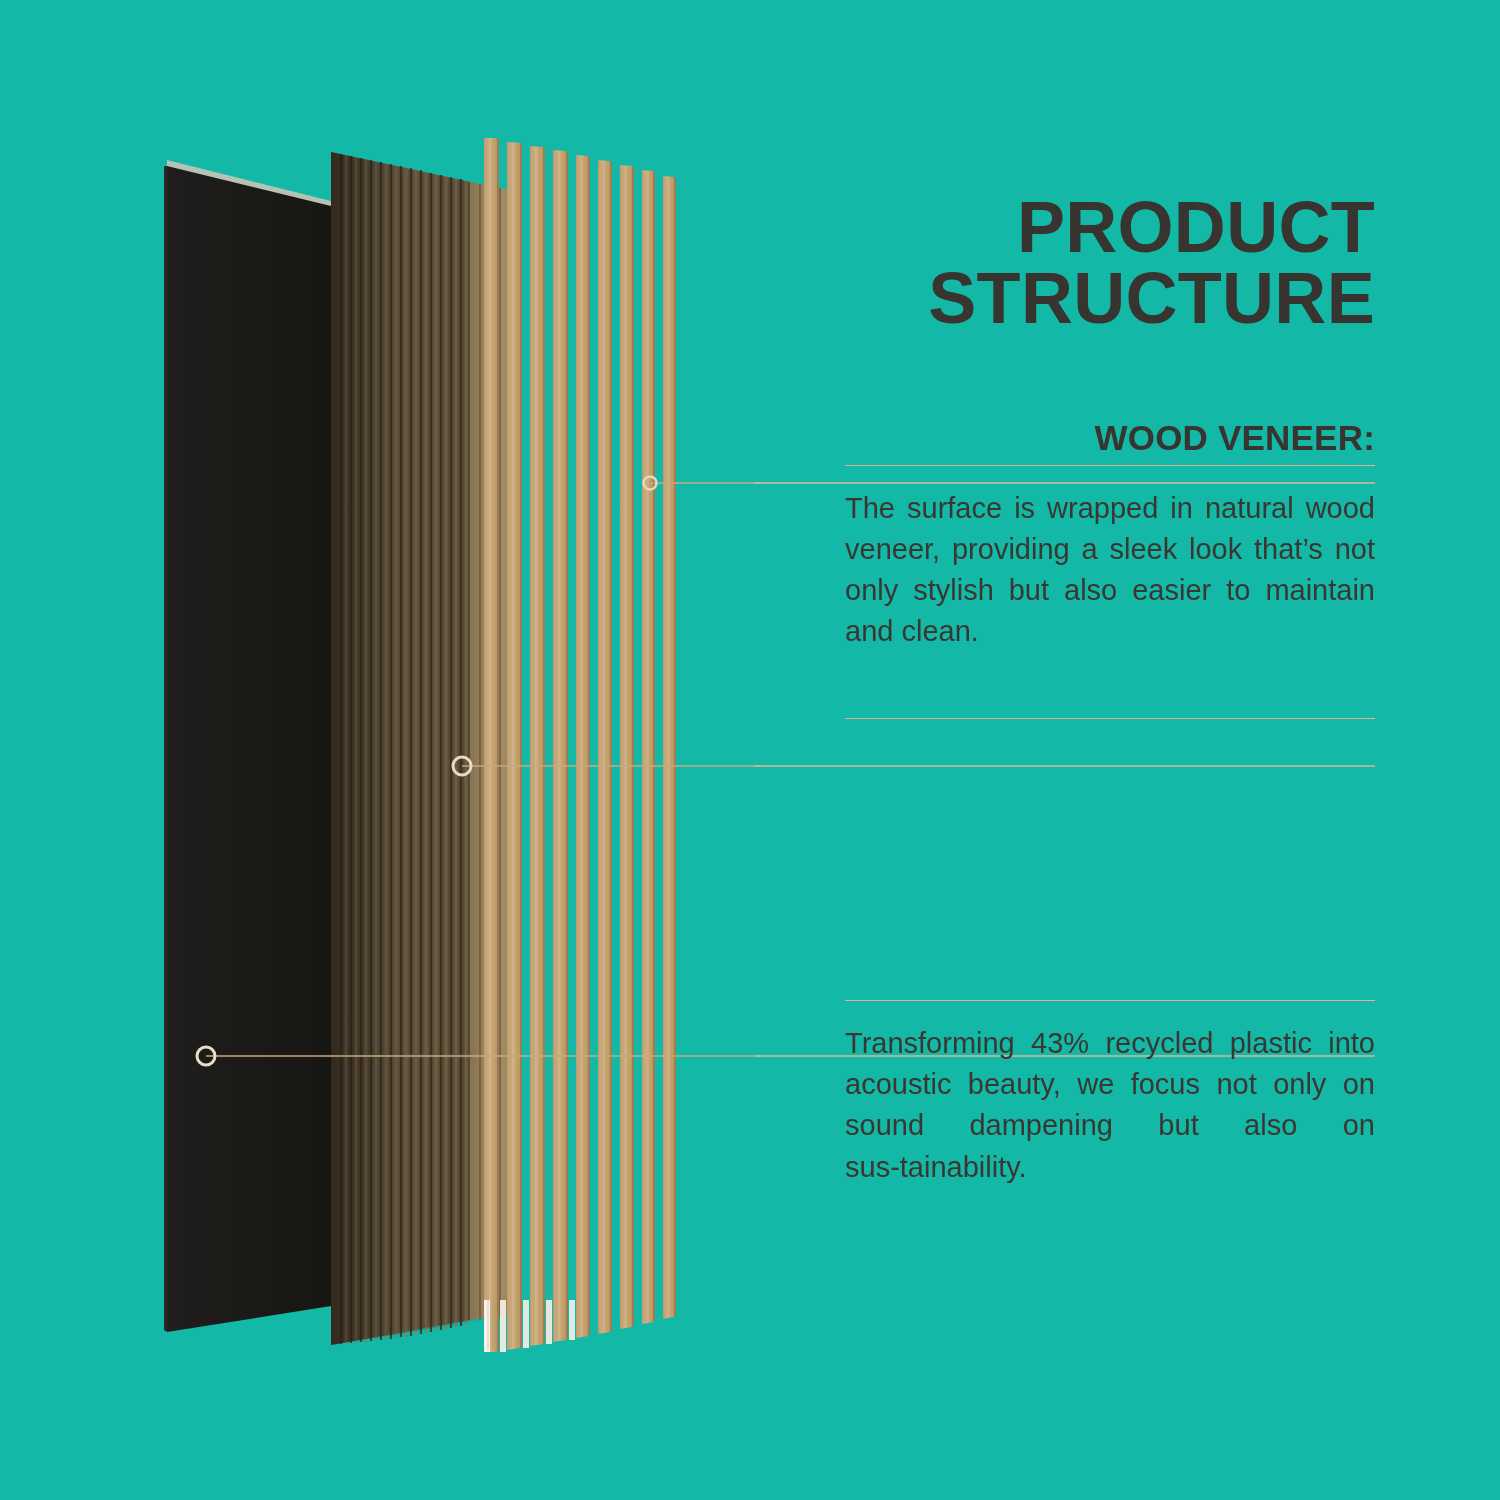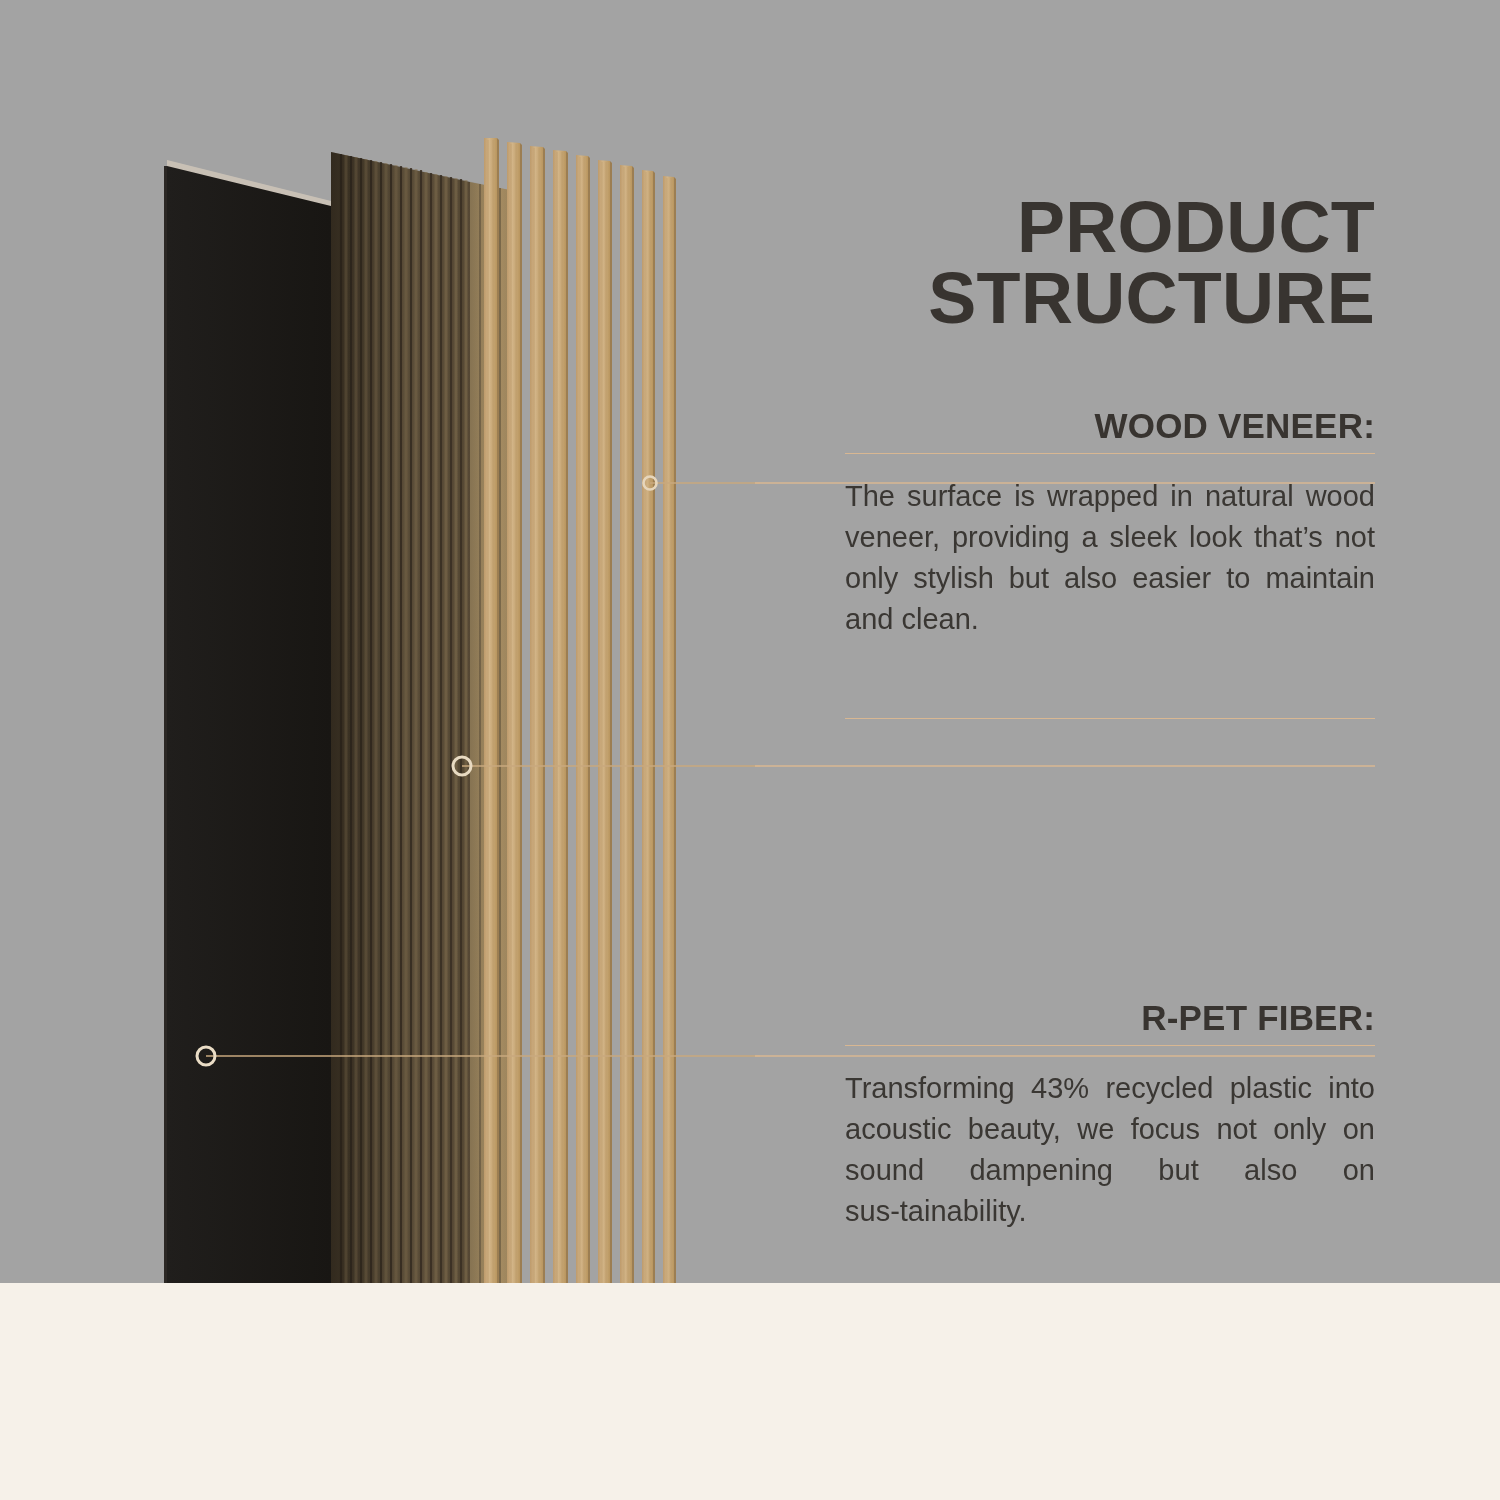--- a/index.html
+++ b/index.html
@@ -3,22 +3,22 @@
 <meta charset="utf-8">
 <style>
   html, body {
     margin: 0;
     padding: 0;
     background: #F6F1E9;
   }
   .stage {
     position: relative;
     width: 1500px;
-    height: 1283px;
-    background: #a3a3a3;
+    height: 1500px;
+    background: #14b8a6;
     overflow: hidden;
     font-family: "Liberation Sans", sans-serif;
     -webkit-font-smoothing: antialiased;
   }
 
   
   .product {
     position: absolute;
     left: 0;
     top: 0;
@@ -48,21 +48,21 @@
     letter-spacing: 0.3px;
     color: #383430;
     white-space: pre-line;
   }
 
   .section {
     position: absolute;
     right: 0;
     width: 100%;
   }
-  .section.s1 { top: 408px; }
+  .section.s1 { top: 420px; }
   .section.s2 { top: 718px; }
   .section.s3 { top: 1000px; }
 
   .sec-head {
     text-align: right;
     font-size: 35px;
     font-weight: 700;
     letter-spacing: 0.2px;
     color: #383430;
     line-height: 1.05;
@@ -275,19 +275,18 @@
       <div class="sec-head">WOOD VENEER:</div>
       <div class="sec-rule"></div>
       <div class="sec-body">The surface is wrapped in natural wood veneer, providing a sleek look that’s not only stylish but also easier to maintain and clean.</div>
     </div>
 
     <div class="section s2">
       <div class="sec-rule"></div>
     </div>
 
     <div class="section s3">
-      <div class="sec-head">R-PET FIBER:</div>
       <div class="sec-rule"></div>
       <div class="sec-body">Transforming 43% recycled plastic into acoustic beauty, we focus not only on sound dampening but also on sus‑tainability.</div>
     </div>
 
   </div>
 </div>
 
 </body></html>

